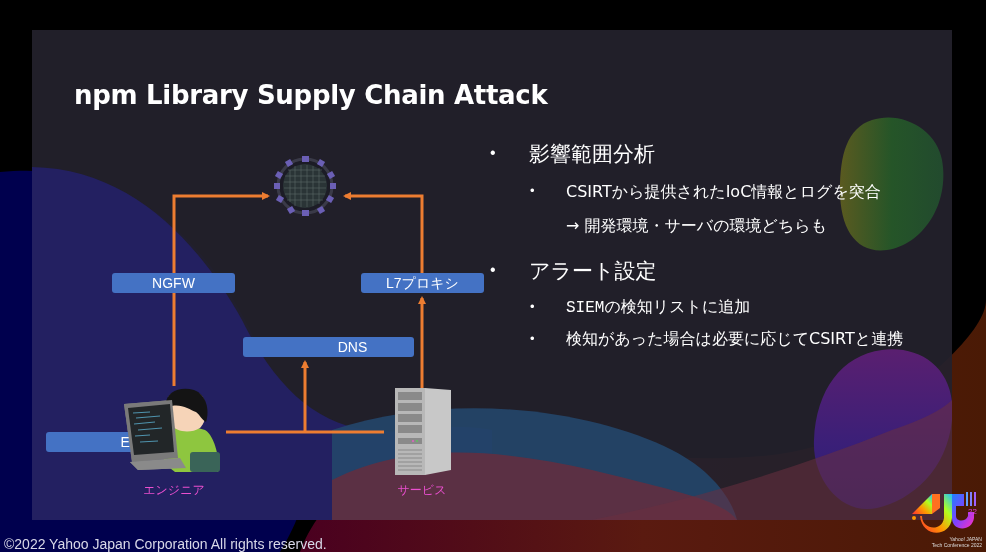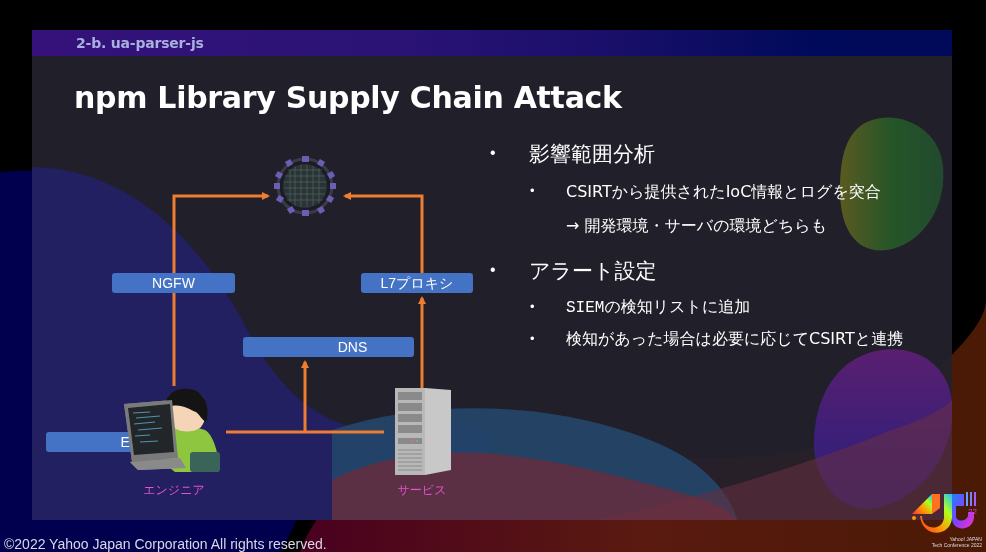--- a/index.html
+++ b/index.html
@@ -1,21 +1,21 @@
 <!DOCTYPE html>
 <html><head>
 <meta charset="utf-8">
 <style>
   html, body { margin:0; padding:0; }
   body { width:986px; height:552px; background:#000; position:relative; overflow:hidden; font-family:"Liberation Sans", "DejaVu Sans", sans-serif; }
   .bg-layer { position:absolute; left:0; top:0; width:986px; height:552px; }
   .slide { position:absolute; left:32px; top:30px; width:920px; height:490px; background:rgba(36,33,44,0.93); overflow:hidden; }
   .header-band { position:absolute; left:0; top:0; width:920px; height:26px; background:linear-gradient(90deg,#35127a 0%,#2a1375 40%,#1a0f6a 62%,#000a5a 85%,#000a58 100%); }
   .section-label { position:absolute; left:44px; top:5px; font-size:14px; font-weight:bold; color:#a9b0e0; font-family:"DejaVu Sans", sans-serif; letter-spacing:-0.2px; }
-  .slide-title { position:absolute; left:42px; top:50px; font-size:30px; font-weight:bold; color:#fff; font-family:"DejaVu Sans", sans-serif; letter-spacing:-0.3px; }
+  .slide-title { position:absolute; left:42px; top:50px; font-size:26px; font-weight:bold; color:#fff; font-family:"DejaVu Sans", sans-serif; letter-spacing:-0.3px; }
   .blob { position:absolute; }
   .diagram { position:absolute; left:0; top:0; width:986px; height:552px; }
   .box { position:absolute; height:20px; background:#4472c4; border-radius:3px; color:#fff; font-size:14px; line-height:20px; text-align:center; font-family:"Liberation Sans", sans-serif; }
   .node-label { position:absolute; font-size:12px; color:#ea4fcf; font-family:"DejaVu Sans", sans-serif; transform:translateX(-50%); white-space:nowrap; }
   .b1 { position:absolute; color:#ffffff; font-size:21px; font-family:"DejaVu Sans", sans-serif; white-space:nowrap; }
   .b2 { position:absolute; color:#fff; font-size:16px; font-family:"DejaVu Sans", sans-serif; white-space:nowrap; }
   .dot { position:absolute; color:#fff; font-size:16px; }
   .footer { position:absolute; left:4px; top:536px; font-size:14px; color:#d8d8e8; font-family:"Liberation Sans", sans-serif; }
   .logo { position:absolute; left:912px; top:490px; width:70px; height:60px; }
   .logo-text { position:absolute; left:930px; top:536px; font-size:5px; line-height:6px; color:#ddd; text-align:right; width:52px; }
@@ -51,23 +51,20 @@
       </linearGradient>
     </defs>
     <path d="M-40 140 C80 120 160 200 210 290 C250 370 300 410 380 400 C420 396 440 396 460 400 L460 490 L-40 490 Z" fill="#232061"></path>
     <path d="M300 400 C420 360 560 380 640 420 C680 440 700 470 705 490 L300 490 Z" fill="#23466a" opacity="0.9"></path>
     <path d="M300 450 C380 410 470 420 560 440 C640 460 690 470 705 490 L300 490 Z" fill="#5f2f42" opacity="0.95"></path>
     <path d="M840 90 C870 80 905 100 910 130 C918 175 890 215 855 220 C825 224 808 200 808 160 C808 125 815 98 840 90 Z" fill="url(#greeng)"></path>
     <path d="M850 320 C890 315 925 340 920 390 C915 440 880 470 845 478 C810 486 780 450 782 410 C784 360 810 325 850 320 Z" fill="url(#purpg)"></path>
     <path d="M560 490 C660 470 760 440 860 400 C890 390 910 380 920 370 L920 490 Z" fill="#6a3040" opacity="0.55"></path>
   </svg>
 
-  <div class="header-band">
-    <span class="section-label">2-b. ua-parser-js</span>
-  </div>
   <div class="slide-title">npm Library Supply Chain Attack</div>
 </div>
 
 <svg class="diagram" viewBox="0 0 986 552">
   <defs>
     <marker id="arr" markerWidth="8" markerHeight="8" refX="6" refY="4" orient="auto" markerUnits="userSpaceOnUse">
       <path d="M0 0 L8 4 L0 8 Z" fill="#ed7d31"></path>
     </marker>
   </defs>
   <g stroke="#ed7d31" stroke-width="3" fill="none">
@@ -146,21 +143,21 @@
         <line x1="398" y1="462" x2="422" y2="462"></line>
       <line x1="398" y1="466" x2="422" y2="466"></line>
         <line x1="398" y1="470" x2="422" y2="470"></line>
     </g>
     <circle cx="413" cy="441" r="1" fill="#e060c0"></circle>
       <circle cx="417" cy="441" r="1" fill="#60c060"></circle>
   </g>
 </svg>
 
 <div class="box" style="left:112px;top:273px;width:123px;">NGFW</div>
-<div class="box" style="left:361px;top:273px;width:112px;">L7プロキシ</div>
+<div class="box" style="left:361px;top:273px;width:123px;">L7プロキシ</div>
 <div class="box" style="left:243px;top:337px;width:123px;padding-left:48px;">DNS</div>
 <div class="box" style="left:46px;top:432px;width:104px;text-align:right;padding-left:44px;box-sizing:border-box;">EDR</div>
 
 <svg style="position:absolute;left:0;top:0;width:986px;height:552px;pointer-events:none" viewBox="0 0 986 552">
   <path d="M124 404 L172 400 L178 458 L132 462 Z" fill="#7a7a7a"></path>
   <path d="M128 408 L170 404 L174 452 L134 455 Z" fill="#222628"></path>
   <g stroke="#5ab0d0" stroke-width="0.8">
     <line x1="133" y1="413" x2="150" y2="412"></line>
       <line x1="136" y1="418" x2="160" y2="416"></line>
     <line x1="134" y1="424" x2="155" y2="422"></line>

